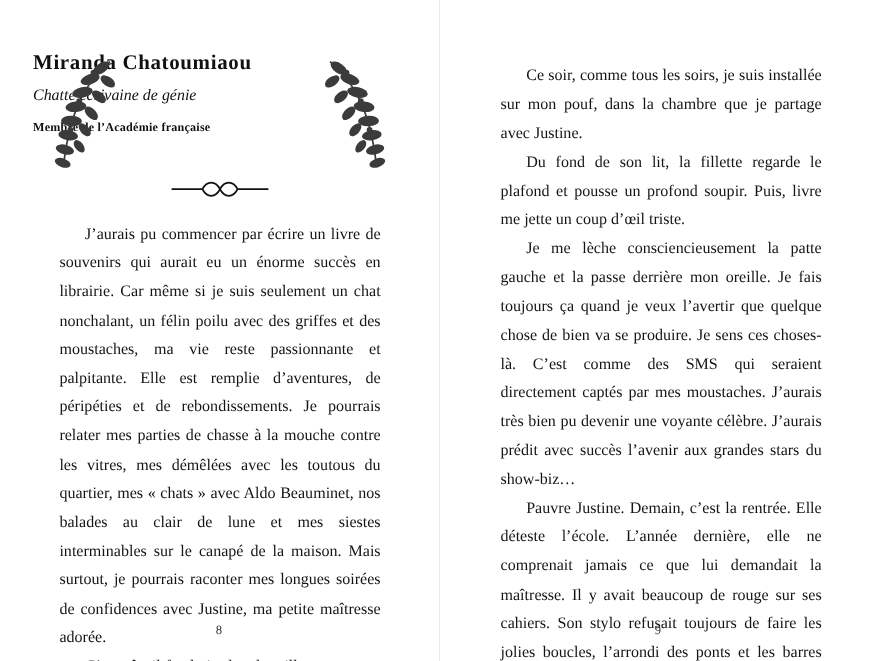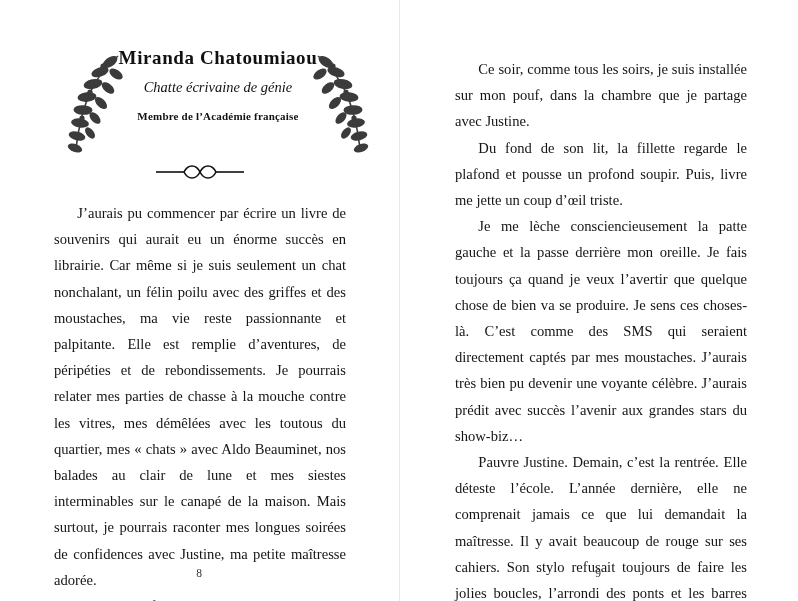--- a/index.html
+++ b/index.html
@@ -38,24 +38,23 @@
     left: 399px;
     top: 0;
     width: 1px;
     height: 601px;
     background: #e9e9e9;
   }
 
   
   .titleblock {
     position: absolute;
-    left: 48px;
+    left: 30px;
     top: 48px;
     width: 340px;
-    text-align: center;
   }
   .title-name {
     font-size: 19px;
     font-weight: bold;
     letter-spacing: .6px;
     margin: 0 0 10px 0;
     line-height: 1.1;
   }
   .title-sub {
     font-size: 14.5px;

